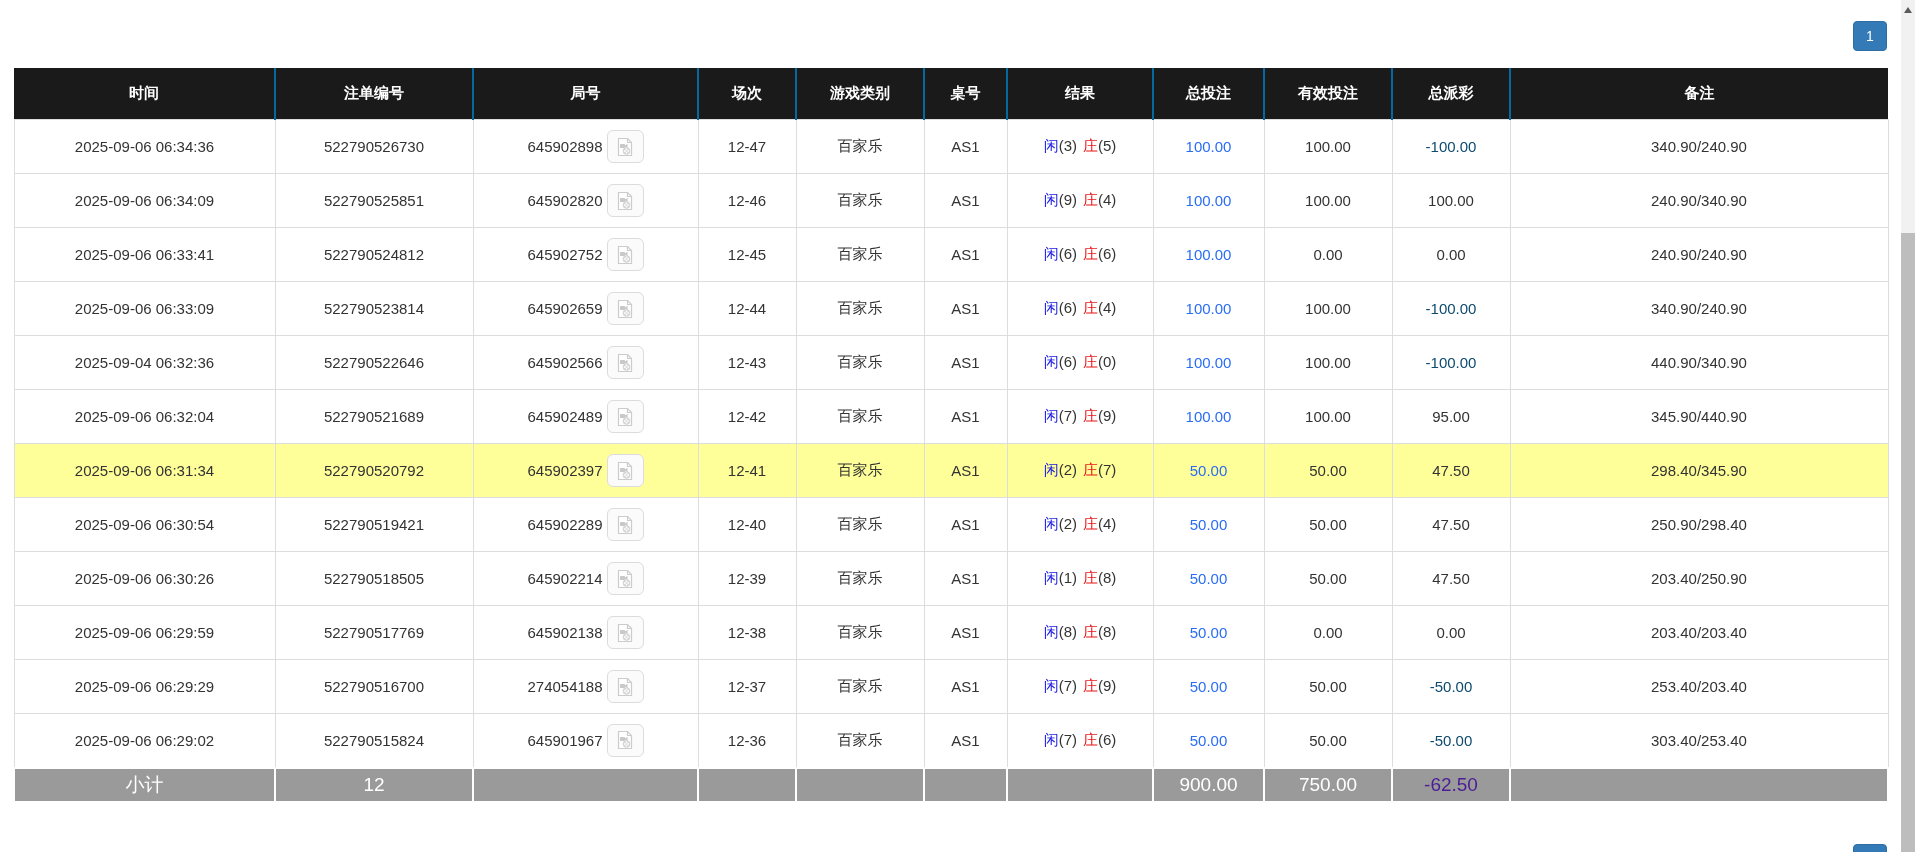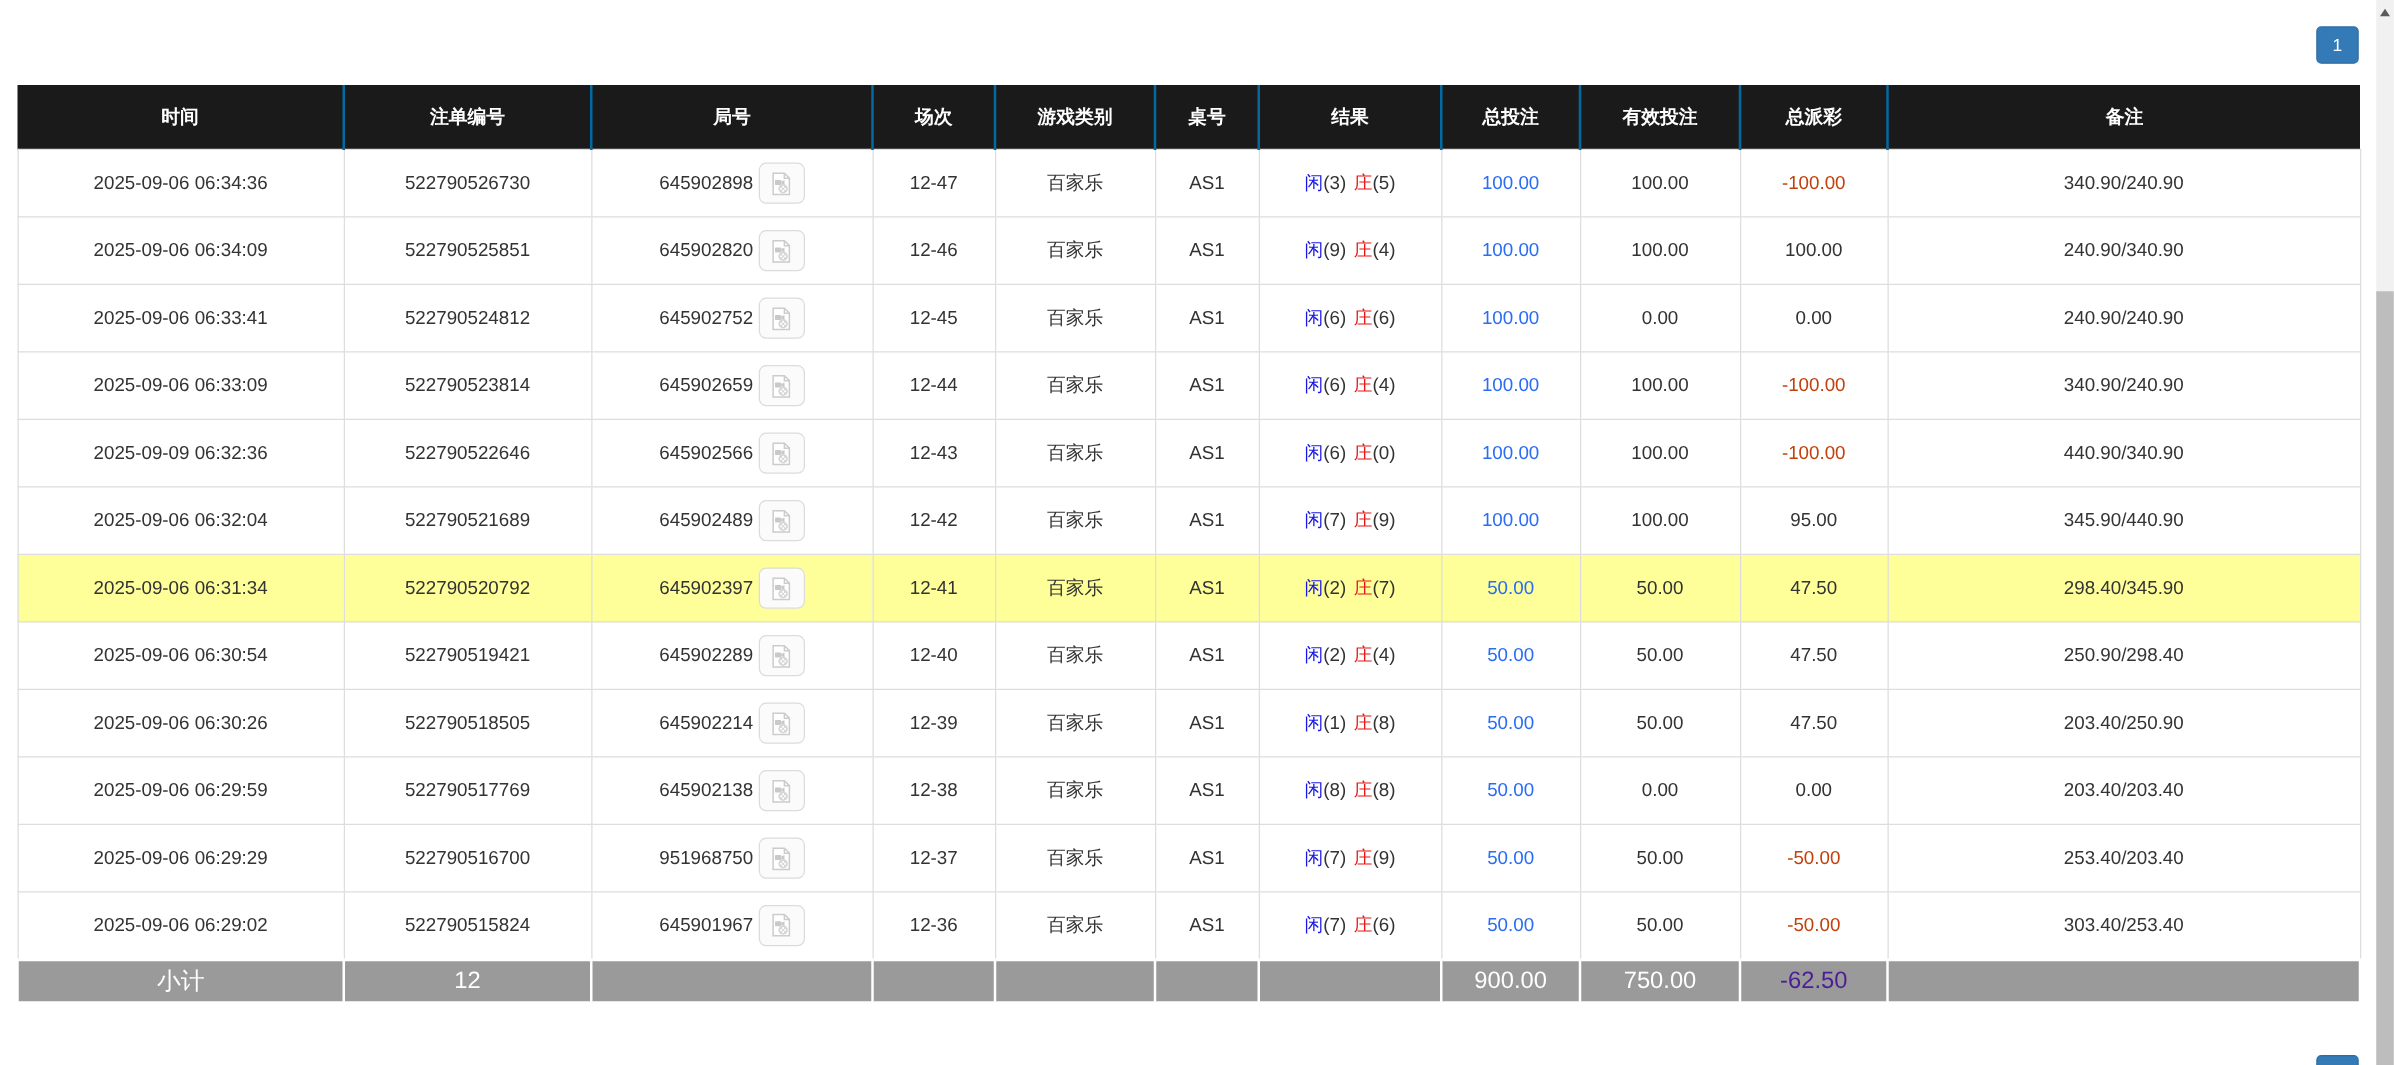--- a/index.html
+++ b/index.html
@@ -14,21 +14,21 @@
 
   table.records{position:absolute;left:13px;top:68px;width:1874px;border-collapse:collapse;
     table-layout:fixed;}
   thead th{background:#1a1a1a;color:#fff;font-size:15px;font-weight:bold;height:31px;
     text-align:center;padding:16px;}
   thead th + th{border-left:2px solid #0369a1;}
   tbody td{border:1px solid #ddd;height:54px;text-align:center;font-size:15px;color:#333;
     padding:0 4px;background:#fff;}
   tr.hl td{background:#ffff99;}
   .amt{color:#2a6df4;}
-  .neg{color:#c2410c;}
+  .neg{color:#0c4a6e;}
   .p-lbl{color:#1717e6;}
   .b-lbl{color:#e61717;}
   .pts{color:#333;}
   .res-gap{display:inline-block;width:6px;}
 
   .round-wrap{display:flex;align-items:center;justify-content:center;gap:4px;}
   .video-btn{width:37px;height:33px;border:1px solid #dcdcdc;border-radius:6px;background:#fbfbfb;
     display:flex;align-items:center;justify-content:center;padding:0;cursor:pointer;}
 
   tr.sum td{background:#9a9a9a;color:#fff;border:2px solid #fff;height:34px;font-size:19px;}
@@ -198,21 +198,21 @@
           <td>12-44</td>
           <td>百家乐</td>
           <td>AS1</td>
           <td><span class="p-lbl">闲</span><span class="pts">(6)</span><span class="res-gap"></span><span class="b-lbl">庄</span><span class="pts">(4)</span></td>
           <td class="amt">100.00</td>
           <td>100.00</td>
           <td class="neg">-100.00</td>
           <td>340.90/240.90</td>
         </tr>
         <tr>
-          <td>2025-09-09 06:32:36</td>
+          <td>2025-09-04 06:32:36</td>
           <td>522790522646</td>
           <td>
             <div class="round-wrap">
               <span>645902566</span>
               <button class="video-btn">
                 <span style="display:flex">
                   <svg width="20" height="20" viewBox="0 0 20 20">
                     <path d="M3.5 1.5h9l4 4v13h-13z" fill="#ffffff" stroke="#cccccc" stroke-width="1.2"></path>
                     <path d="M12.5 1.5v4h4" fill="none" stroke="#cccccc" stroke-width="1.2"></path>
                     <rect x="5" y="7" width="5" height="4" rx="0.6" fill="#c9c9c9"></rect>
@@ -394,21 +394,21 @@
           <td class="amt">50.00</td>
           <td>0.00</td>
           <td>0.00</td>
           <td>203.40/203.40</td>
         </tr>
         <tr>
           <td>2025-09-06 06:29:29</td>
           <td>522790516700</td>
           <td>
             <div class="round-wrap">
-              <span>951968750</span>
+              <span>274054188</span>
               <button class="video-btn">
                 <span style="display:flex">
                   <svg width="20" height="20" viewBox="0 0 20 20">
                     <path d="M3.5 1.5h9l4 4v13h-13z" fill="#ffffff" stroke="#cccccc" stroke-width="1.2"></path>
                     <path d="M12.5 1.5v4h4" fill="none" stroke="#cccccc" stroke-width="1.2"></path>
                     <rect x="5" y="7" width="5" height="4" rx="0.6" fill="#c9c9c9"></rect>
                     <path d="M10 8.2 L12.6 7 v4 l-2.6 -1.2 z" fill="#c9c9c9"></path>
                     <circle cx="11.5" cy="14" r="3.8" fill="#d6d6d6"></circle>
                     <circle cx="11.5" cy="12.4" r="0.9" fill="#ffffff"></circle>
                     <circle cx="9.9" cy="14" r="0.9" fill="#ffffff"></circle>

